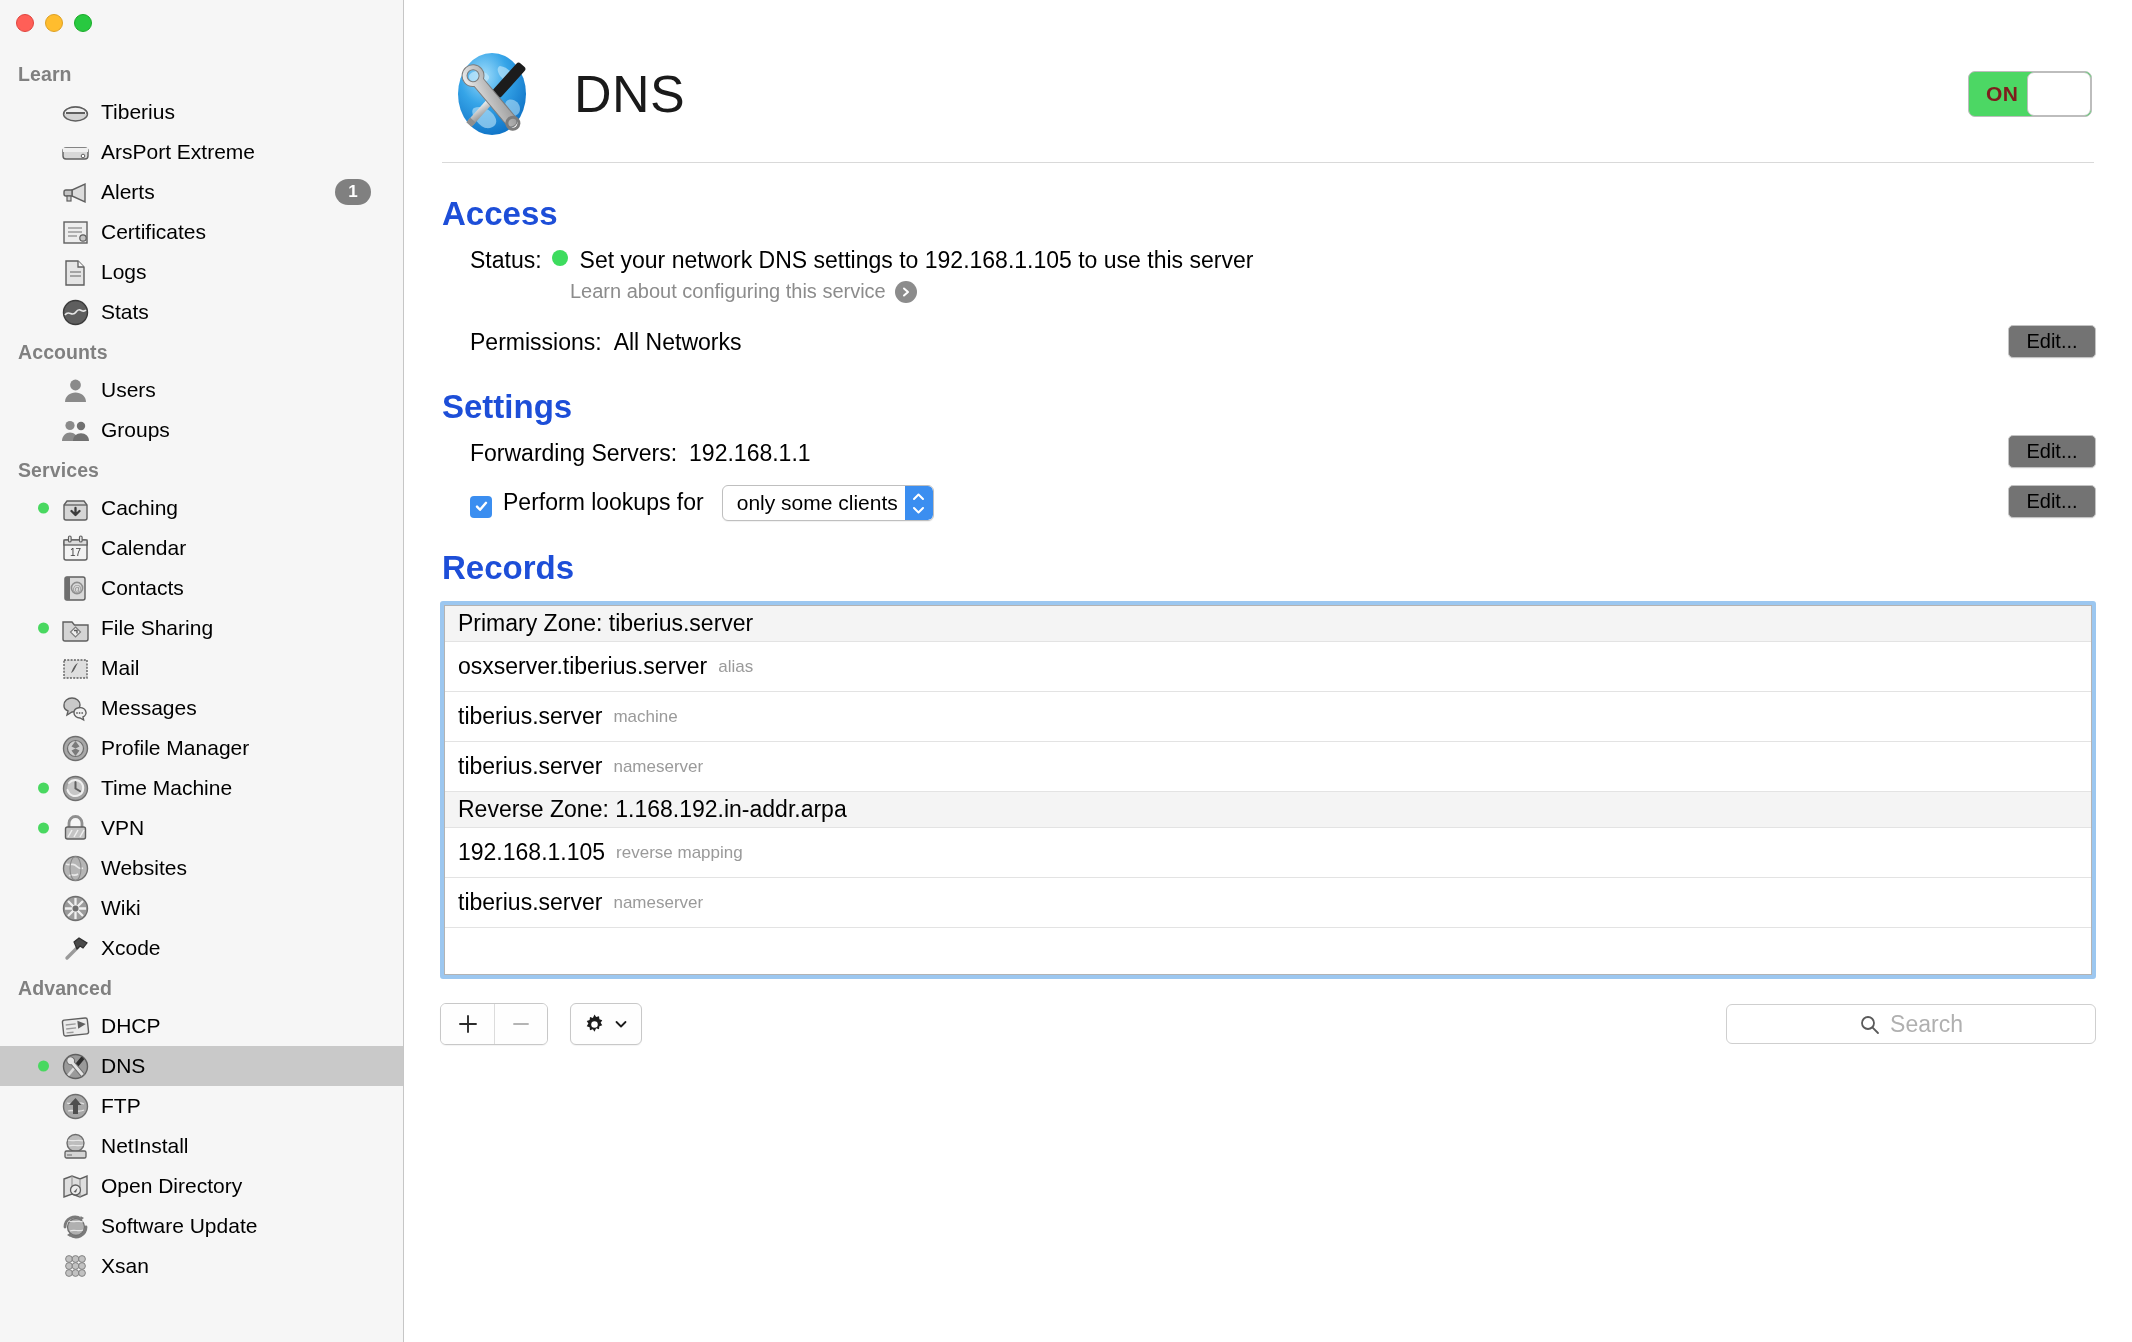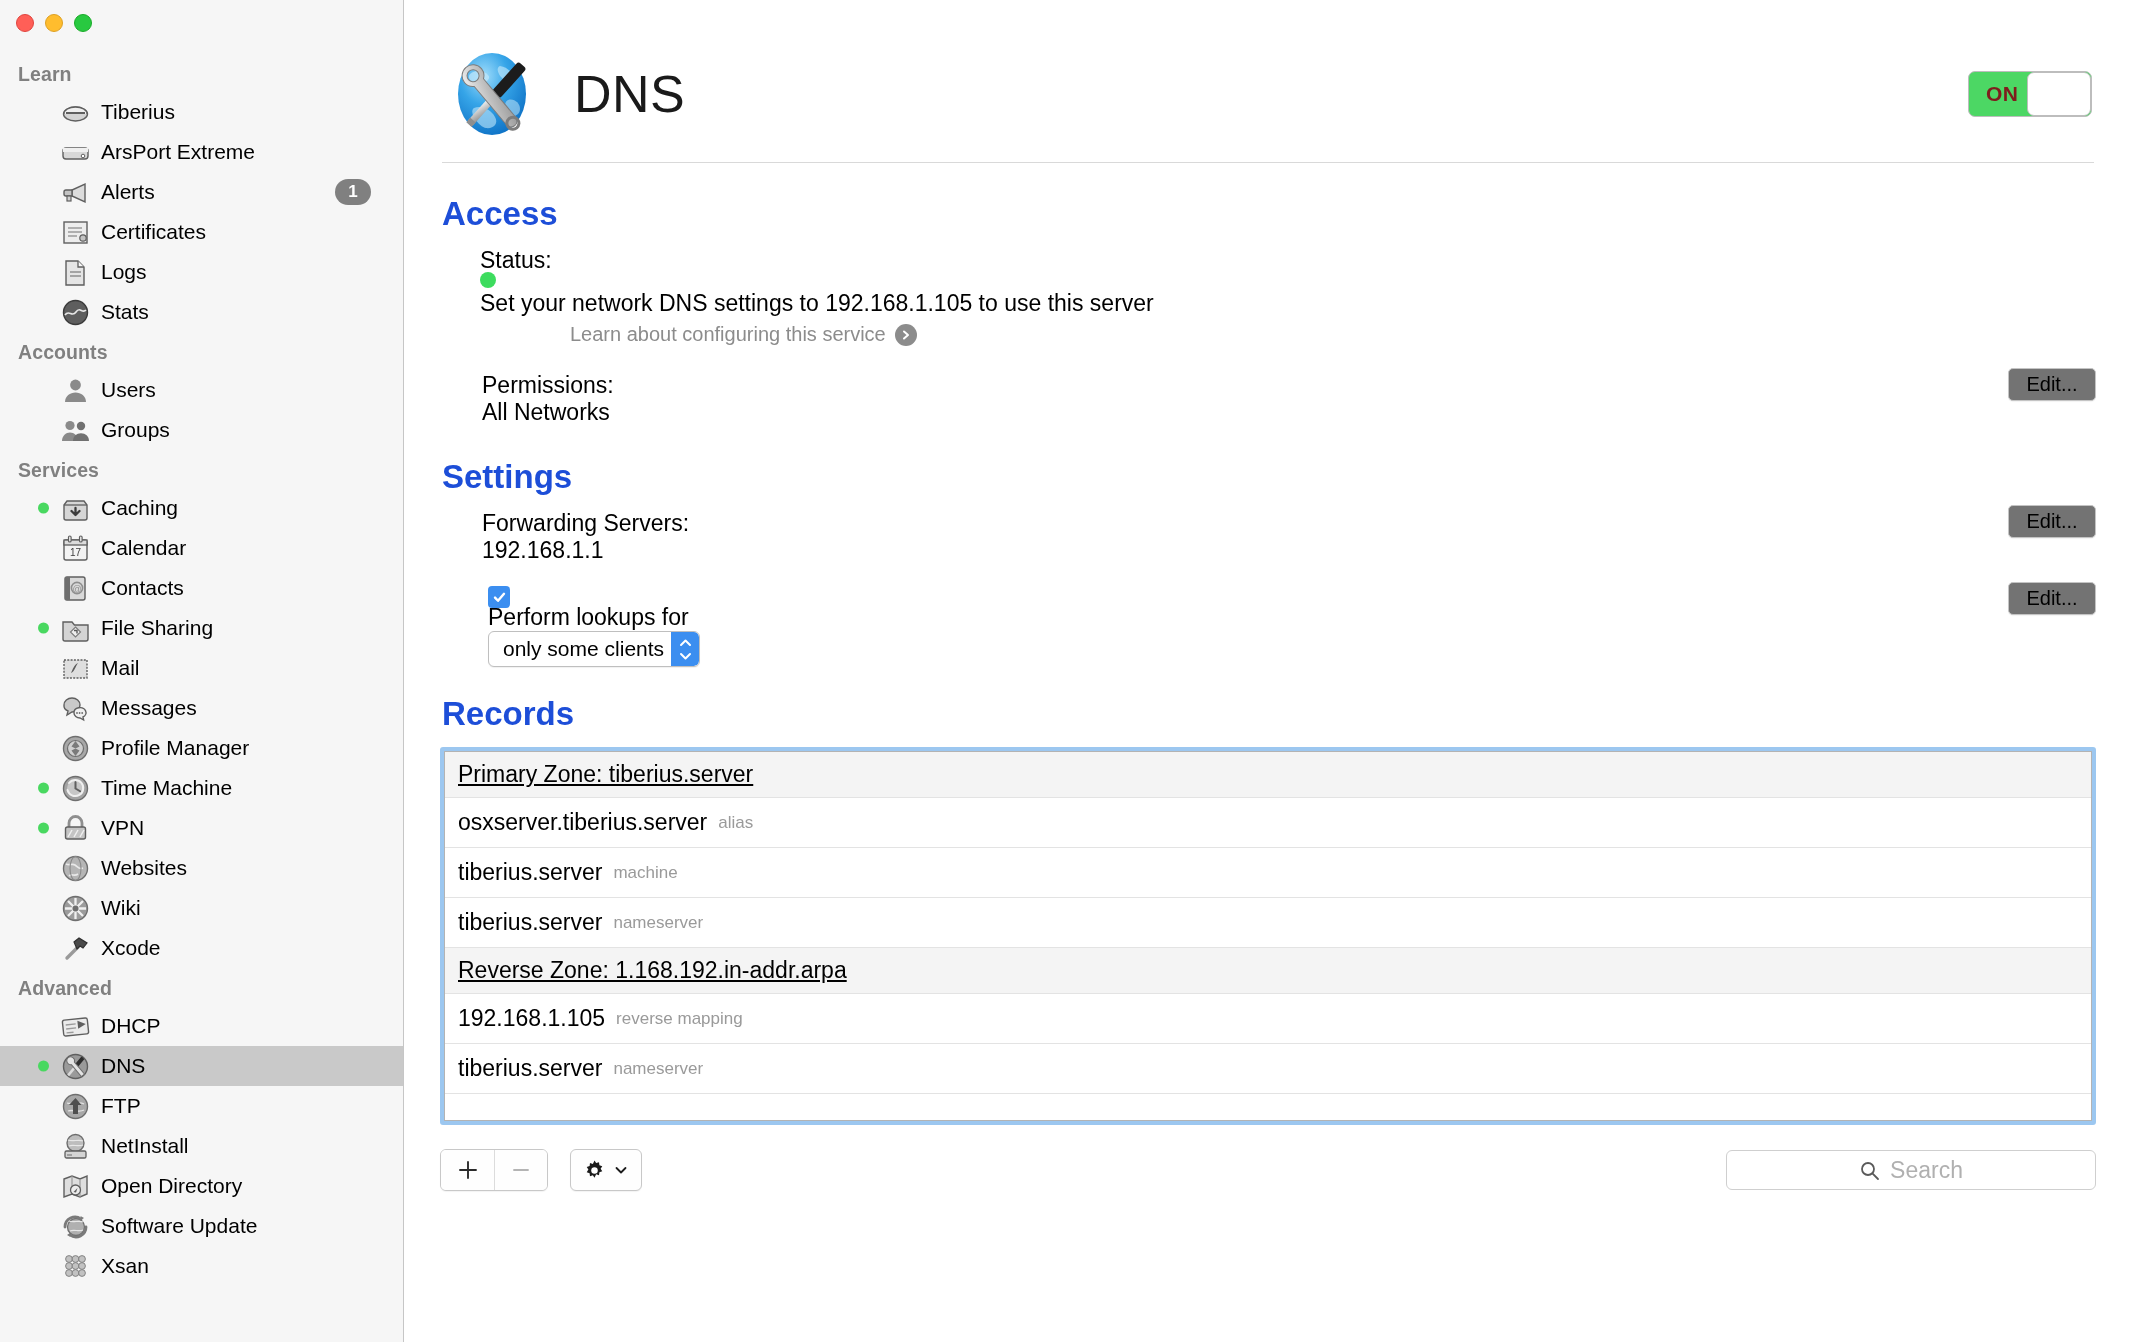--- a/index.html
+++ b/index.html
@@ -95,21 +95,21 @@
   }
   .hrule { height: 1px; background: #d9d9d9; margin: 12px 2px 0 2px; }
 
   .section-title {
     font-size: 33px; color: #1d4ed8; font-weight: 700;
     margin: 32px 0 12px 2px;
   }
   .row { display: flex; align-items: baseline; position: relative; }
   .lbl { font-size: 23px; color: #000; }
   .val { font-size: 23px; color: #000; }
-  .indent { padding-left: 30px; flex-direction: column; }
+  .indent { padding-left: 30px; }
 
   .status-dot {
     width: 16px; height: 16px; border-radius: 50%;
     background: #3ddc5e; display: inline-block;
     margin: 0 12px 0 10px; position: relative; top: -2px;
   }
   .learn {
     font-size: 20px; color: #8c8c8c;
     display: flex; align-items: center; gap: 9px;
     margin: 6px 0 0 130px;
@@ -170,21 +170,21 @@
   .list-inner {
     border: 1px solid #b3b3b3;
     height: 100%; background: #fff; overflow: hidden;
   }
   .rec-row {
     display: flex; align-items: center;
     padding: 0 0 0 13px;
     border-bottom: 1px solid #e3e3e3;
     height: 50px;
   }
-  .rec-row.zone { background: #f4f4f4; height: 46px; text-decoration: underline; }
+  .rec-row.zone { background: #f4f4f4; height: 36px; }
   .rec-name { font-size: 23px; color: #000; }
   .rec-type { font-size: 17px; color: #9a9a9a; margin-left: 11px; }
   .rec-row.empty { height: 64px; }
 
   
   .bottombar {
     display: flex; align-items: center;
     margin-top: 24px; height: 42px; position: relative;
   }
   .seg {

